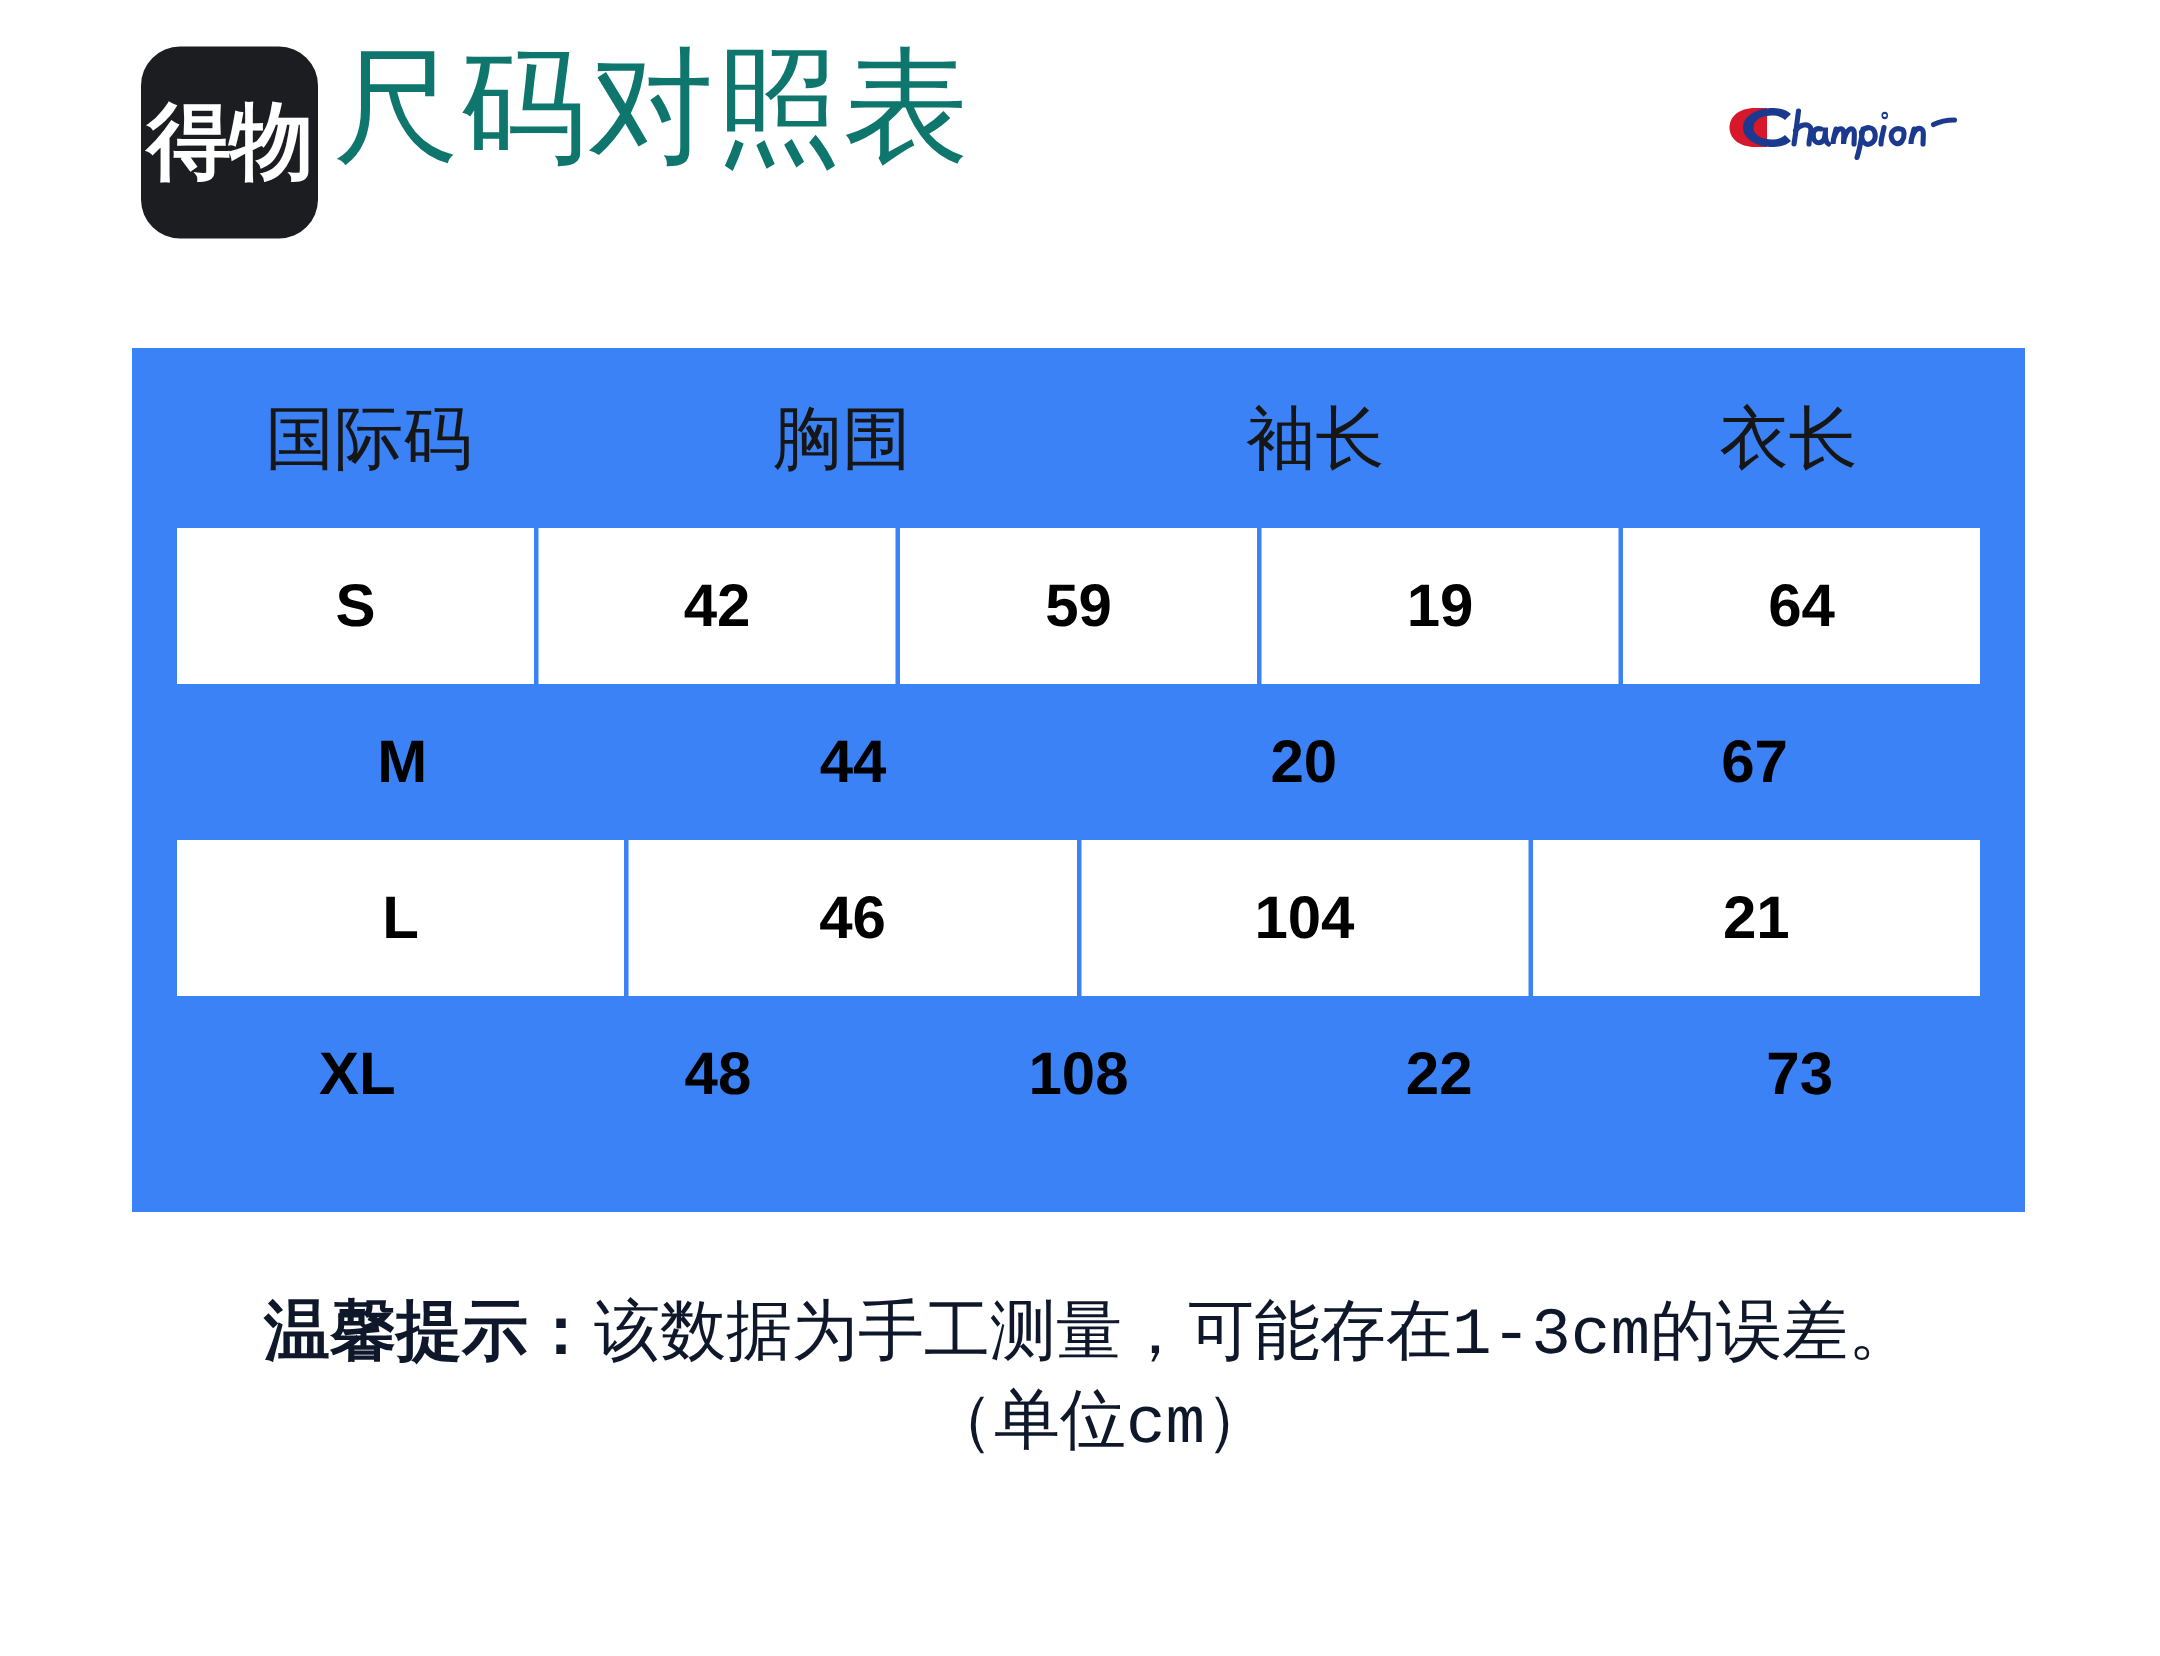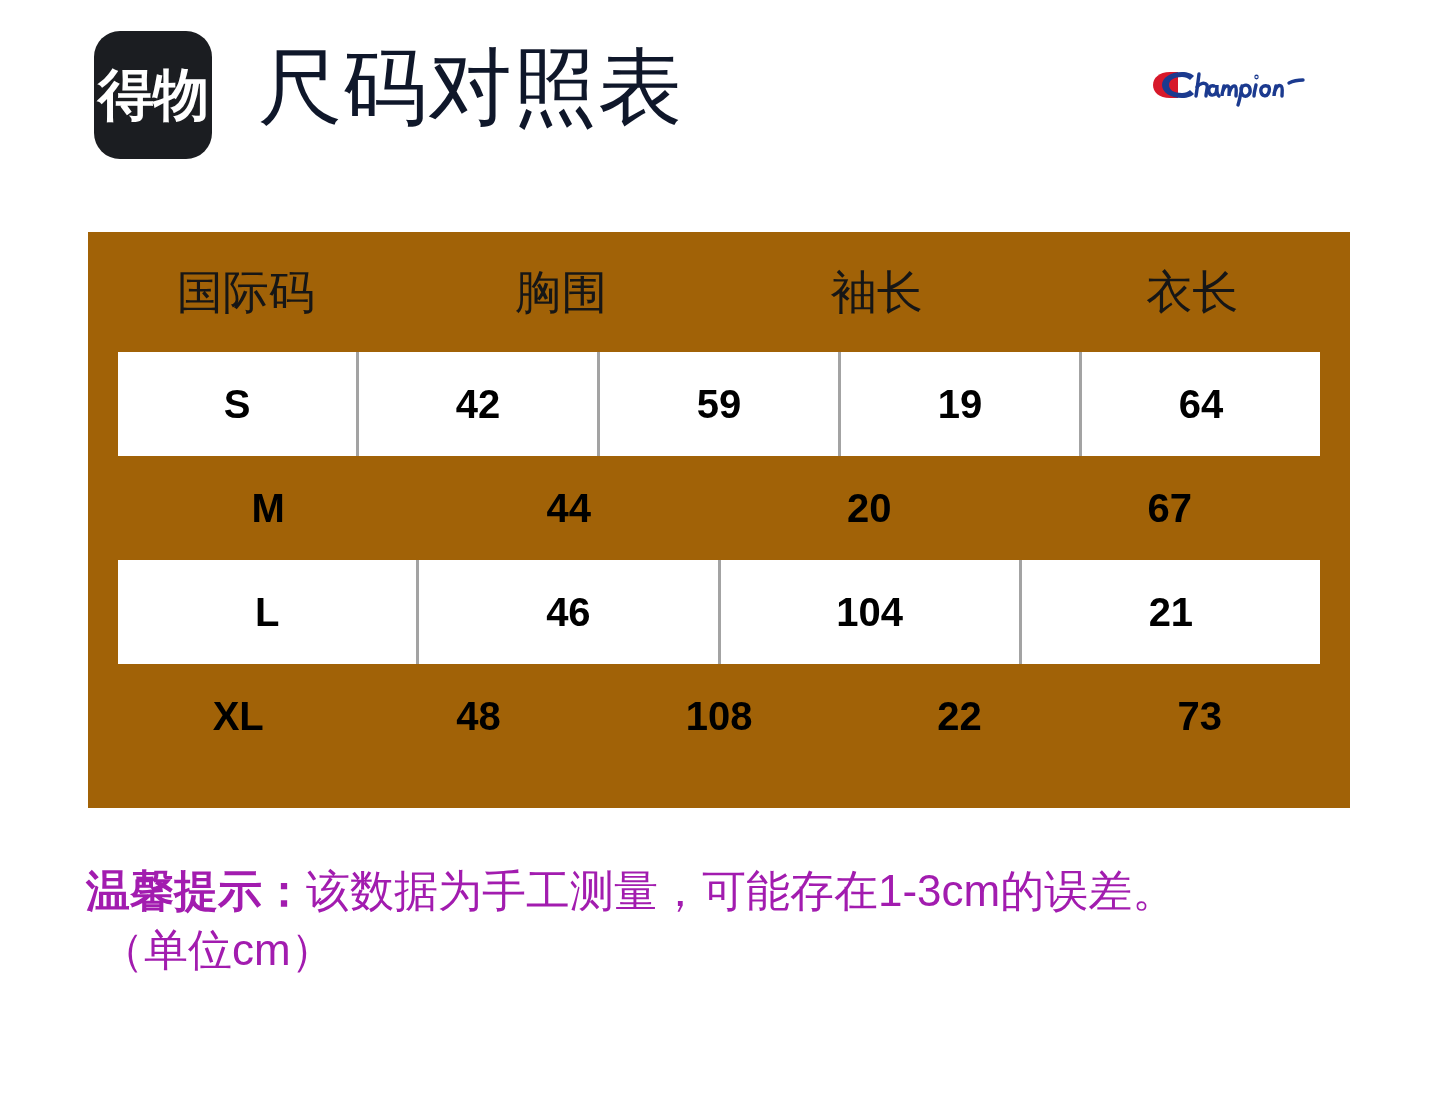--- a/index.html
+++ b/index.html
@@ -41,29 +41,28 @@
     color: #ffffff;
     font-size: 56px;
     font-weight: 700;
     letter-spacing: -1px;
     line-height: 1;
     font-family: "DejaVu Sans", "Liberation Sans", sans-serif;
   }
   .page-title {
     position: absolute;
     left: 222px;
-    top: 42px;
+    top: 26px;
     font-size: 84px;
     font-weight: 400;
     line-height: 1.08;
     letter-spacing: 1px;
-    color: #0f172a;
+    color: #0f766e;
     white-space: nowrap;
     font-family: "Liberation Sans", "DejaVu Sans", sans-serif;
-    margin-left: 36px;
   }
 
   
   .champion-logo {
     position: absolute;
     left: 1152px;
     top: 62px;
     width: 186px;
     height: 46px;
   }
@@ -73,21 +72,21 @@
     height: 46px;
   }
 
   
   .size-table {
     position: absolute;
     left: 88px;
     top: 232px;
     width: 1262px;
     height: 576px;
-    background: #a16207;
+    background: #3b82f6;
     box-sizing: border-box;
   }
   .table-head {
     display: flex;
     height: 120px;
     align-items: center;
   }
   .table-head .th {
     flex: 1 1 0;
     text-align: center;
@@ -117,34 +116,35 @@
     display: flex;
     align-items: center;
     justify-content: center;
     font-size: 40px;
     font-weight: 700;
     color: #000000;
     line-height: 1;
     font-family: "Liberation Sans", "DejaVu Sans", sans-serif;
   }
   .trow.odd .td + .td {
-    border-left: 3px solid #a3a3a3;
+    border-left: 3px solid #3b82f6;
   }
 
   
   .note {
     position: absolute;
     left: 86px;
     top: 862px;
     width: 1280px;
     font-size: 44px;
     line-height: 1.33;
-    color: #a21caf;
+    color: #0f172a;
     font-weight: 400;
-    font-family: Liberation Sans, sans-serif;
+    font-family: Liberation Mono, monospace;
+    text-align: center;
   }
   .note .note-label {
     font-weight: 700;
   }
   .note .note-unit {
     display: block;
     padding-left: 14px;
   }
 </style>
 </head>

